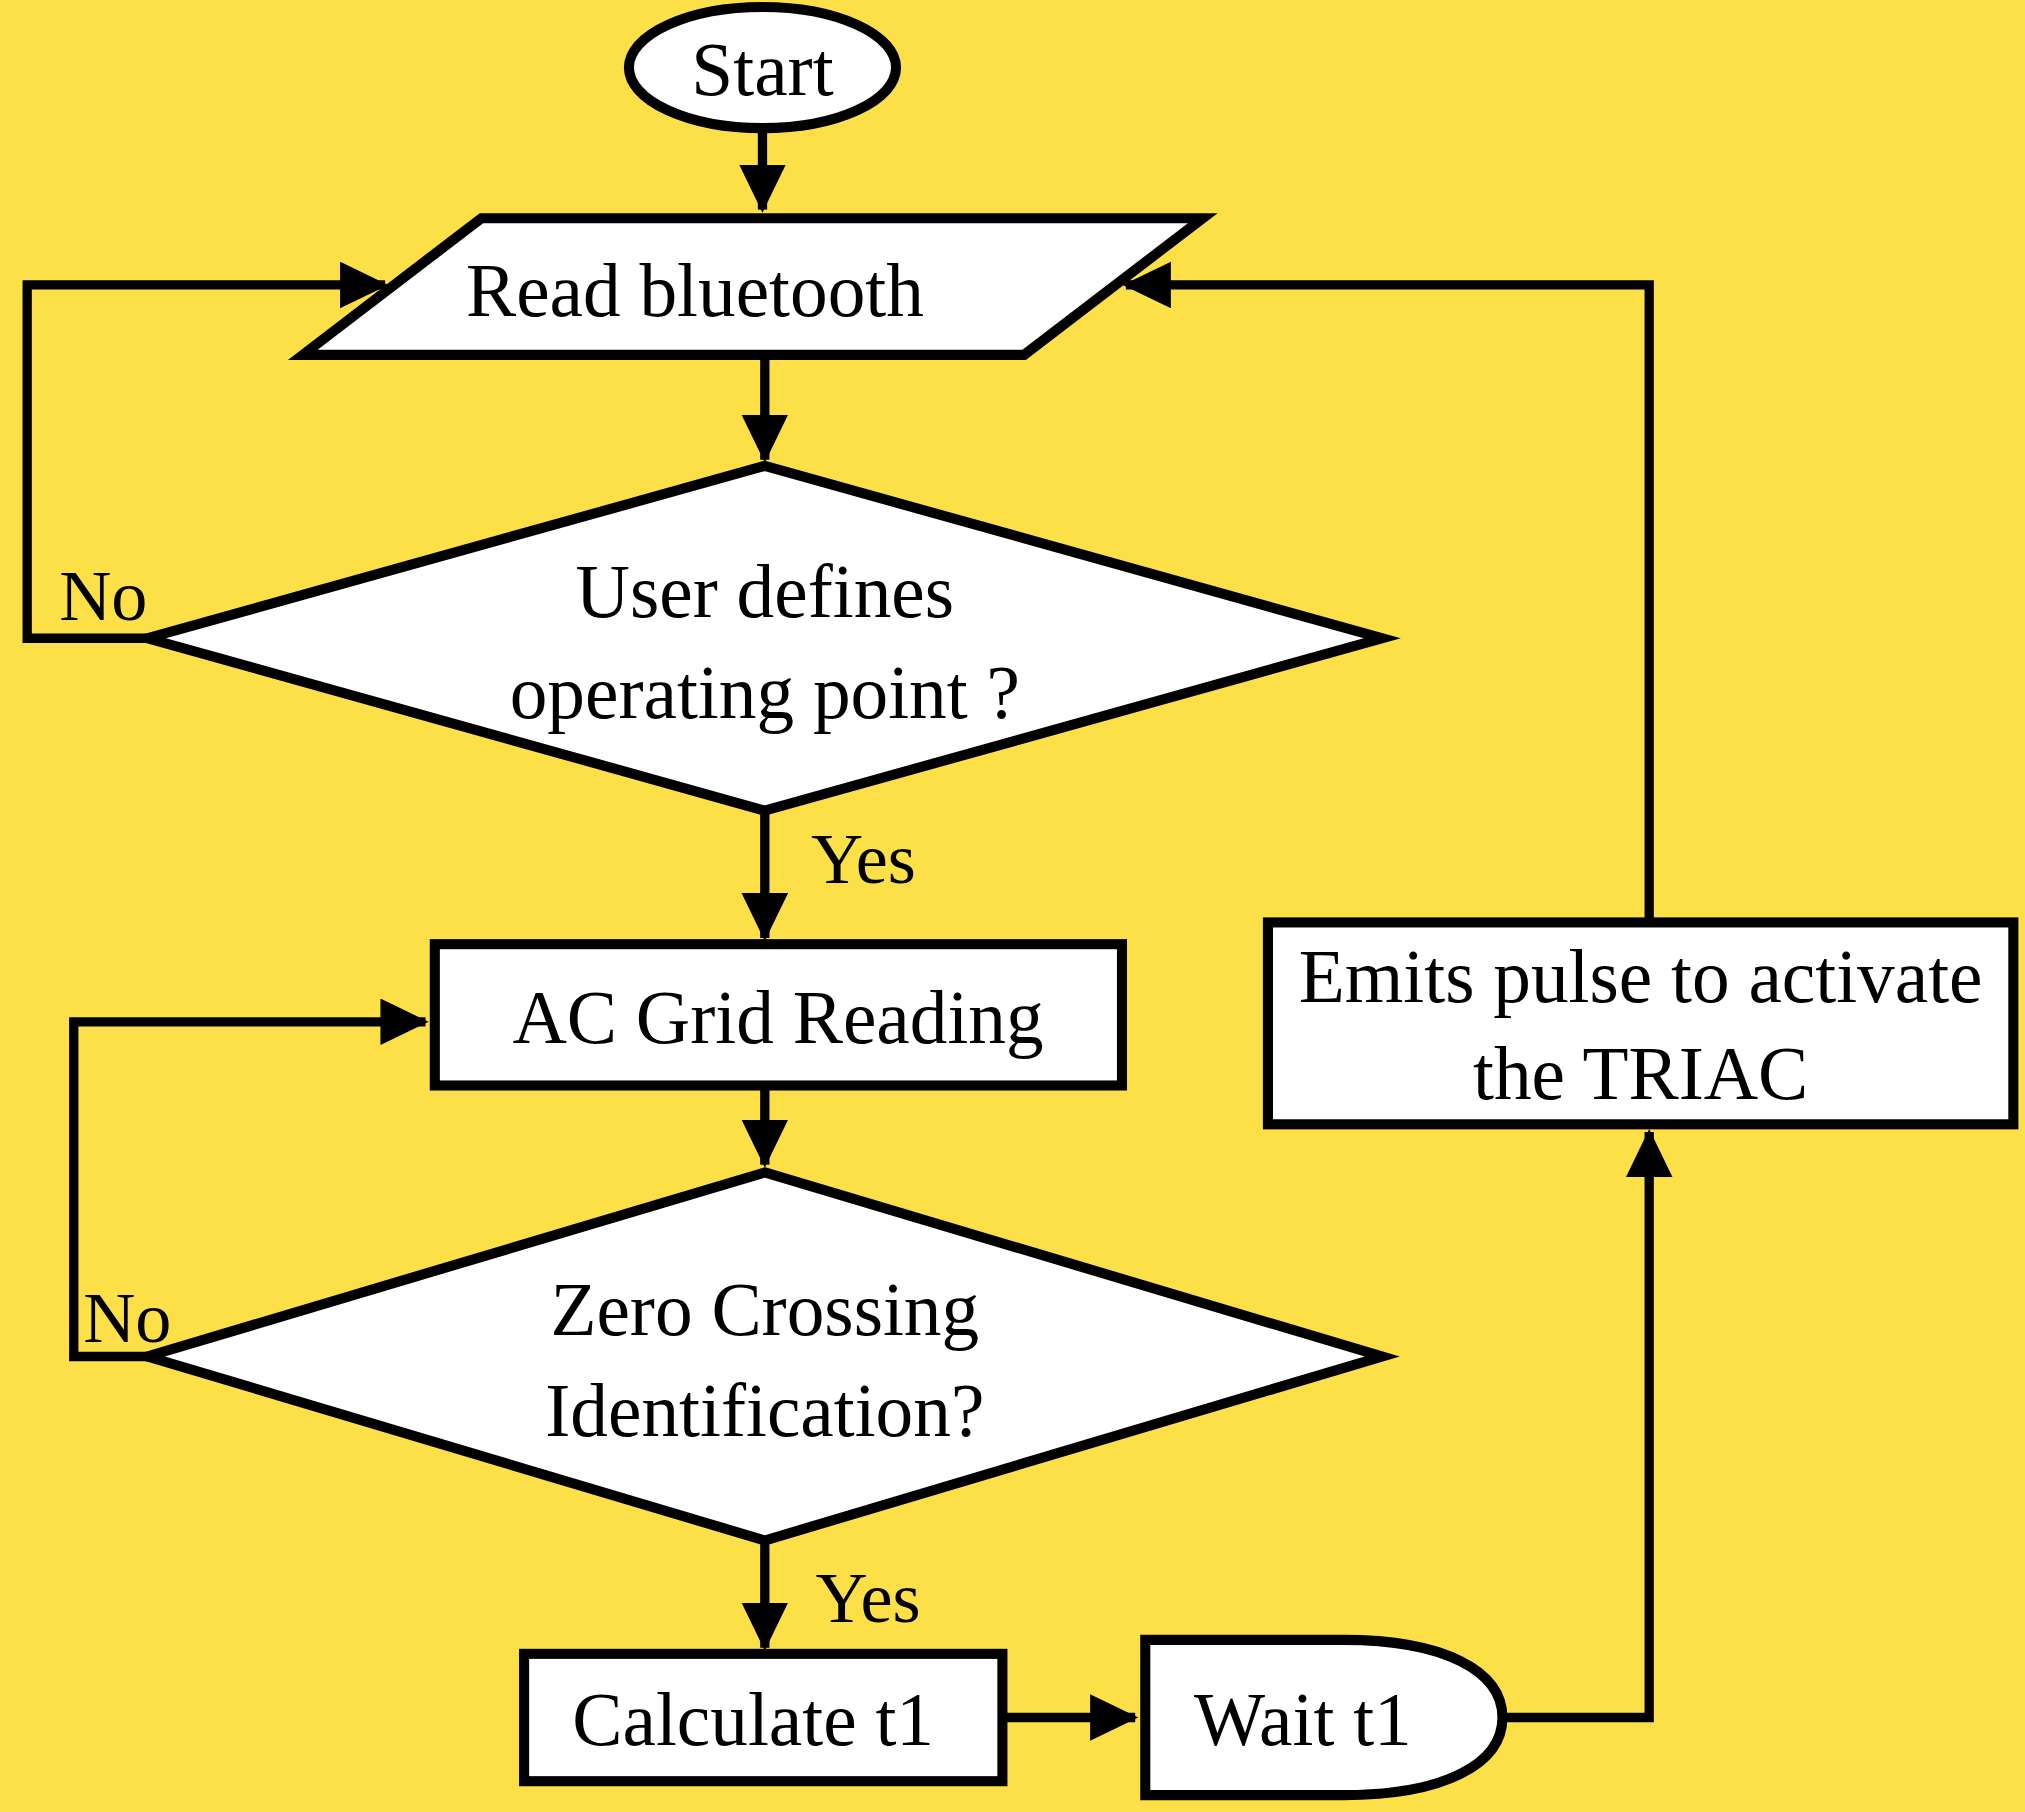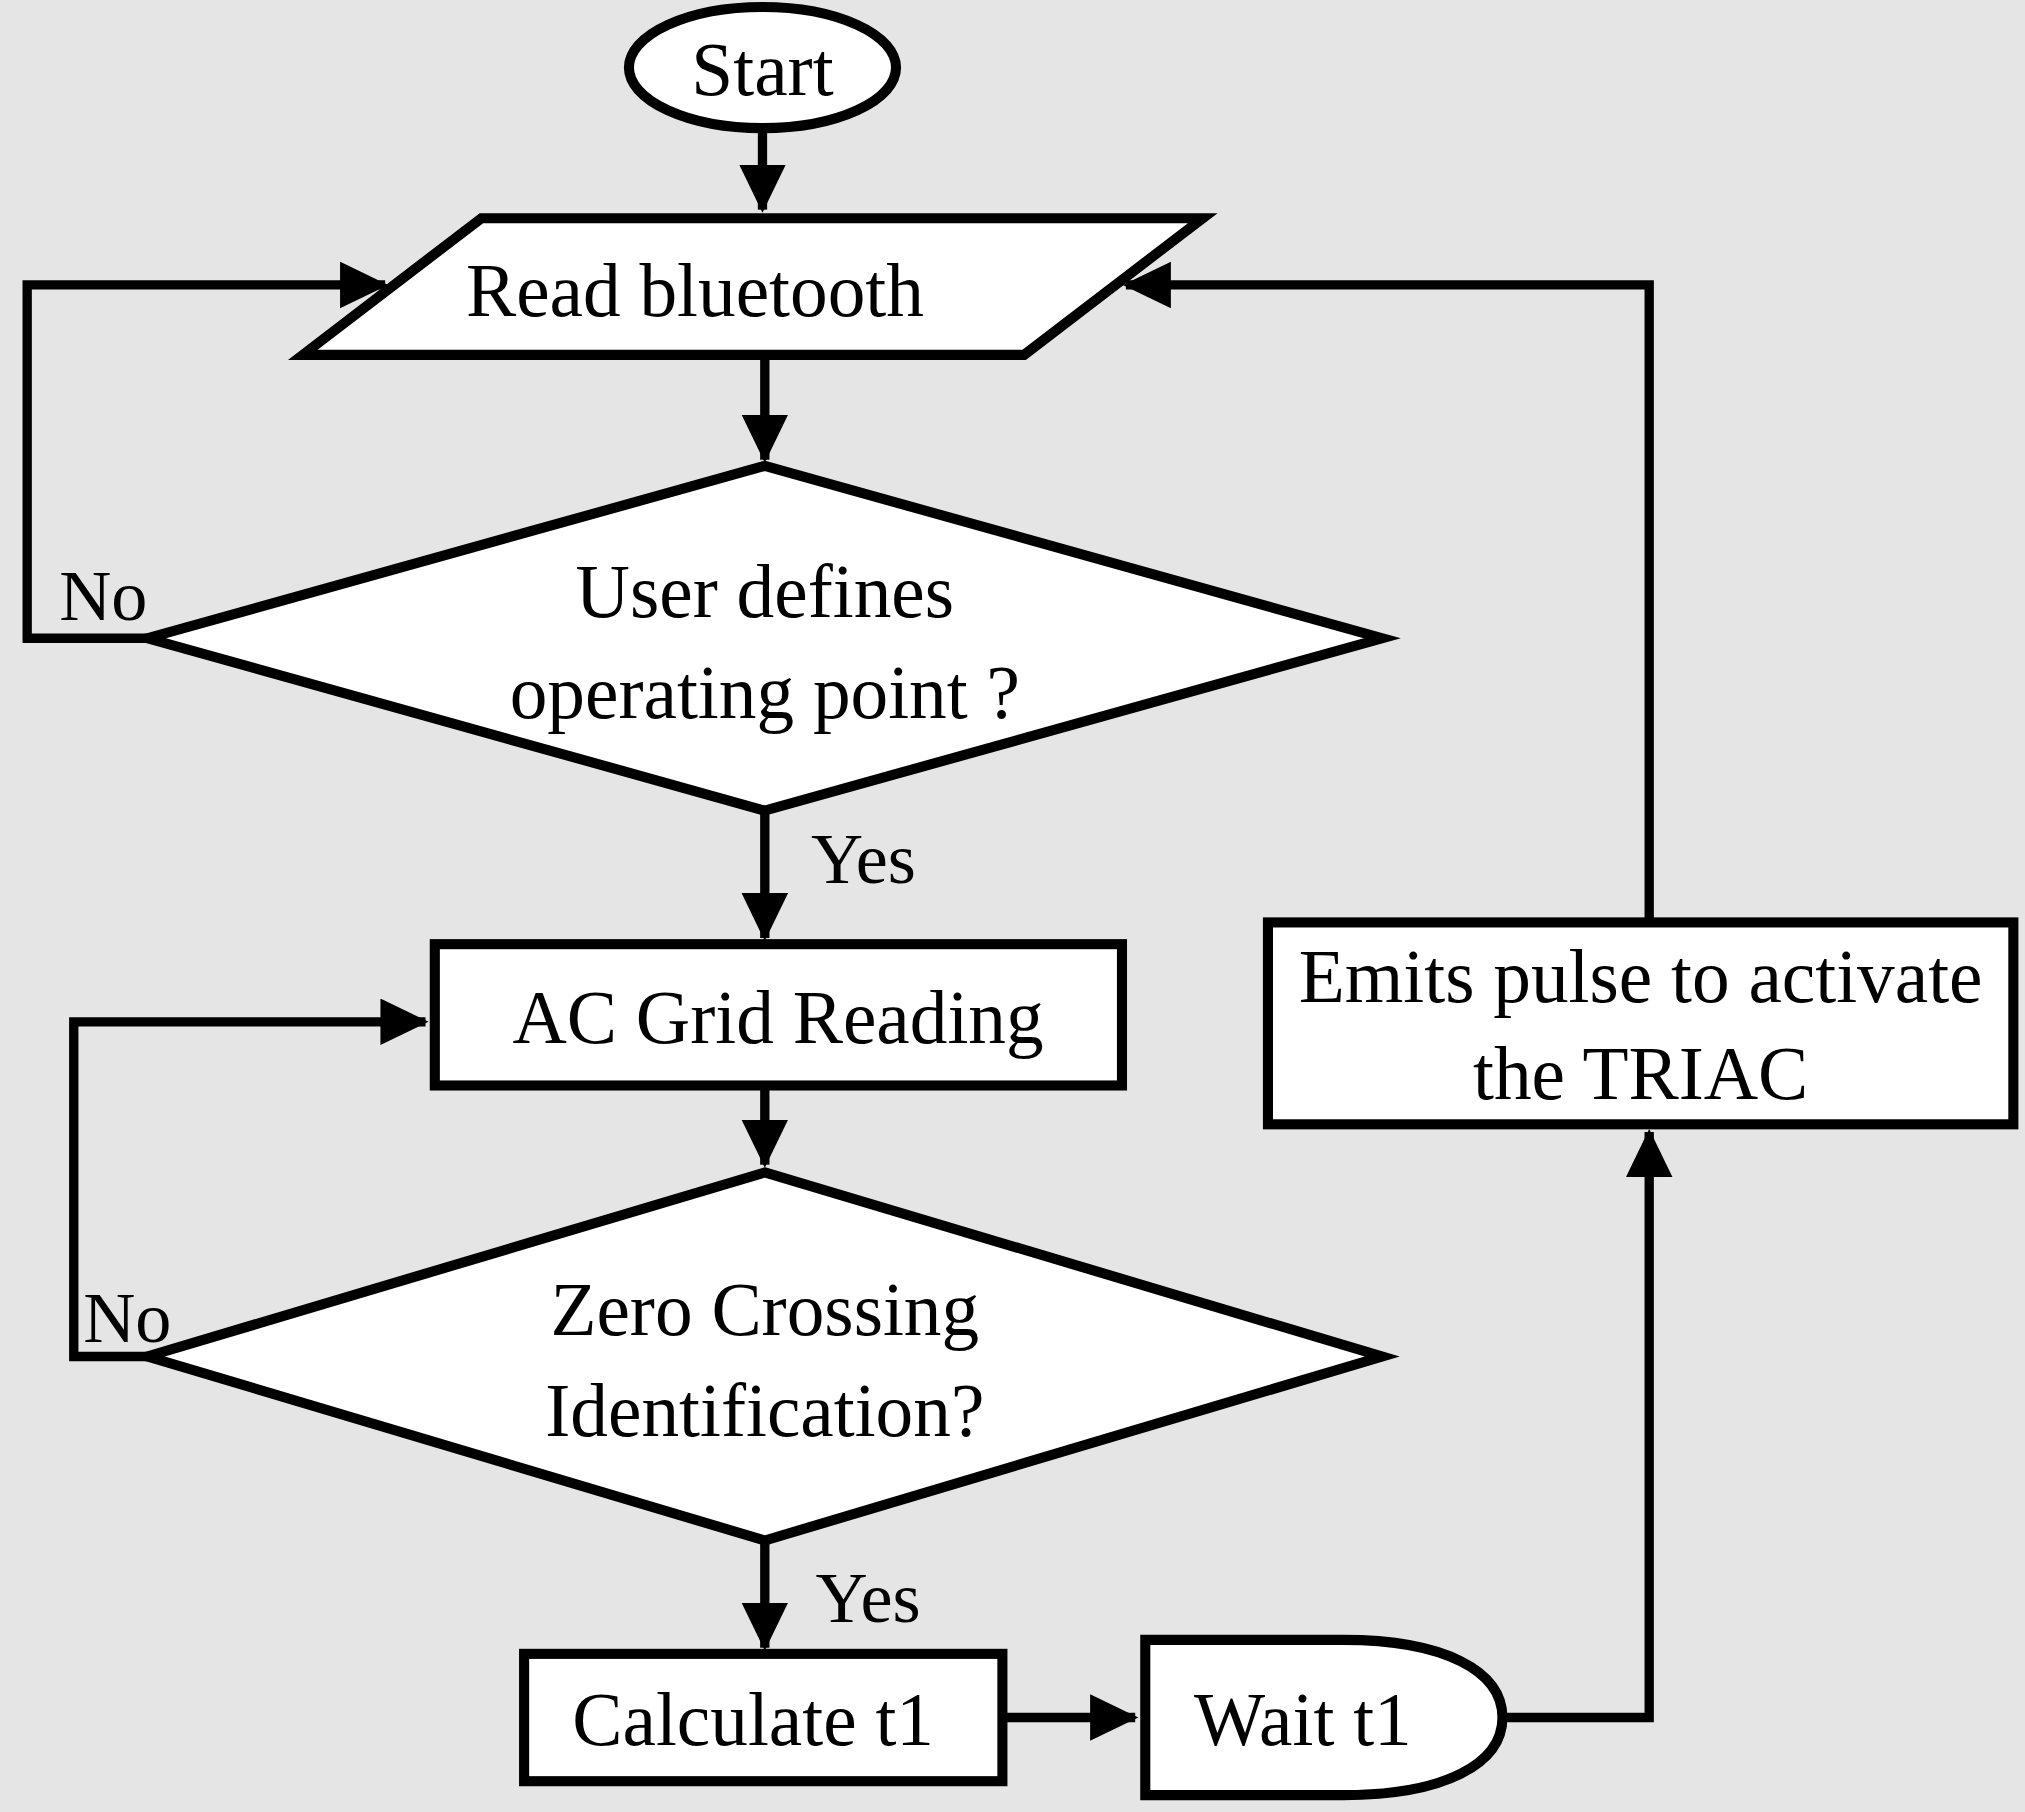--- a/index.html
+++ b/index.html
@@ -2,21 +2,21 @@
 <html style="font-size:12.4px"><head>
 <meta charset="utf-8">
 <style>
   html, body {
     margin: 0;
     padding: 0;
     background: #ffffff;
   }
   .diagram-wrap {
     width: 100vw;
-    background: #e5e5e5;
+    background: #fde047;
     text-align: center;
   }
   svg {
     display: block;
     width: 100%;
     height: auto;
   }
   .shape {
     fill: #ffffff;
     stroke: #000000;

